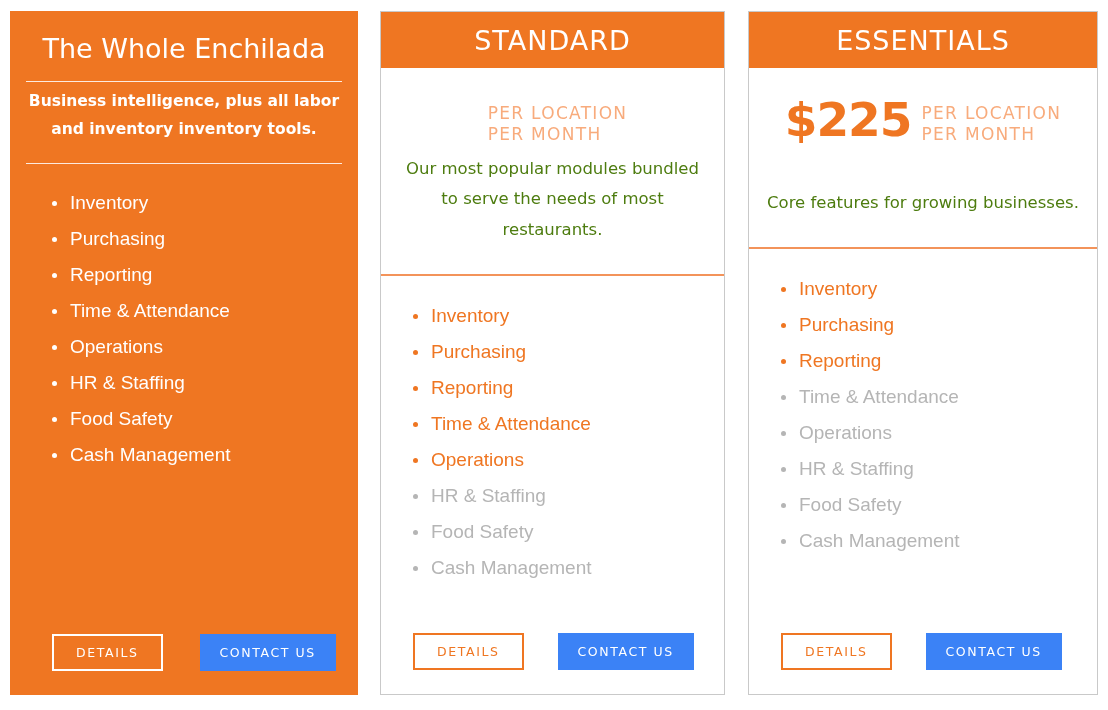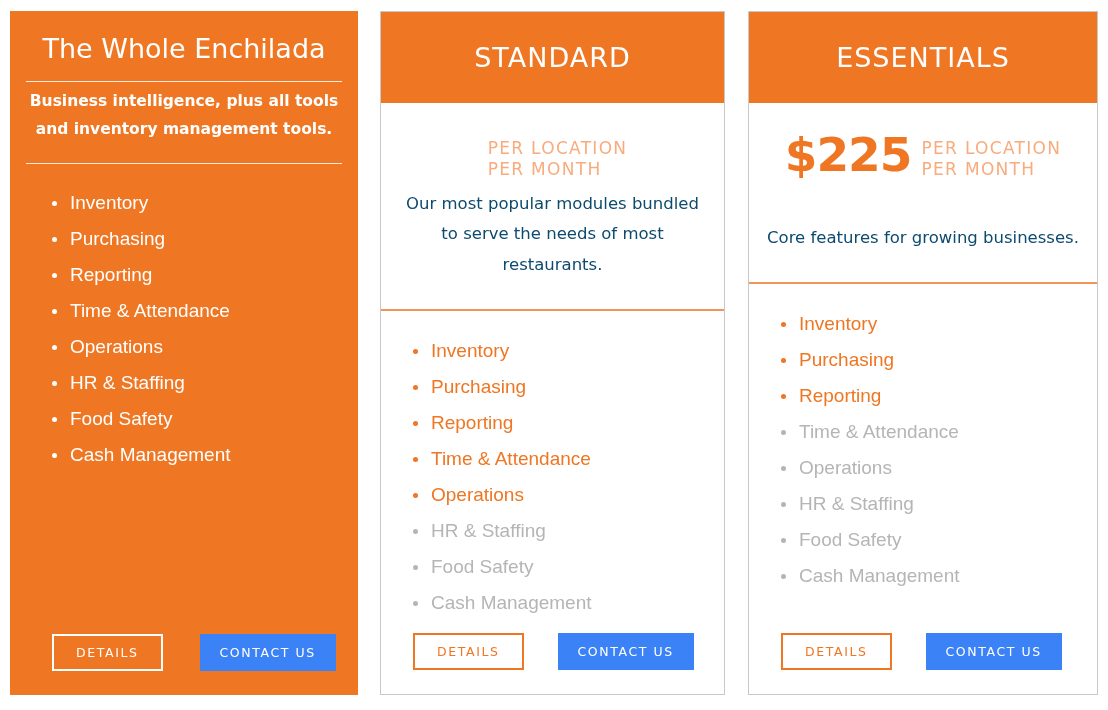--- a/index.html
+++ b/index.html
@@ -61,21 +61,21 @@
   }
   .card--featured .card-header {
     padding: 22px 14px 0 14px;
     font-size: 27px;
     font-weight: 400;
     line-height: 1.2;
     font-family: "DejaVu Sans", sans-serif;
   }
   .card--plain .card-header {
     background: #ef7622;
-    height: 91px;
+    height: 56px;
     display: flex;
     align-items: center;
     justify-content: center;
     font-size: 27px;
     font-weight: 400;
     letter-spacing: 1px;
     font-family: "DejaVu Sans", sans-serif;
   }
 
   
@@ -132,21 +132,21 @@
     font-size: 17px;
     font-weight: 400;
     letter-spacing: 1.3px;
     line-height: 1.25;
     margin-left: 10px;
     margin-top: 7px;
     white-space: pre-line;
     text-align: left;
   }
   .plain-sub {
-    color: #0c4a6e;
+    color: #4d7c0f;
     font-family: "DejaVu Sans", sans-serif;
     font-size: 16.5px;
     font-weight: 400;
     line-height: 1.85;
     text-align: center;
     padding: 8px 18px 0 18px;
   }
   .plain-sub--short {
     padding-top: 42px;
   }
@@ -231,21 +231,21 @@
   .card--plain .btn-contact { margin-left: 34px; }
 </style>
 </head>
 <body>
 
 <div class="pricing-wrap">
 
   <div class="card card--featured">
     <div class="card-header">The Whole Enchilada</div>
     <div class="divider-inset"></div>
-    <div class="featured-sub">Business intelligence, plus all tools and inventory management tools.</div>
+    <div class="featured-sub">Business intelligence, plus all labor and inventory inventory tools.</div>
     <div class="divider-inset" style="margin-top:20px;"></div>
 
     <ul class="features features--featured">
       <li>Inventory</li>
       <li>Purchasing</li>
       <li>Reporting</li>
       <li>Time &amp; Attendance</li>
       <li>Operations</li>
       <li>HR &amp; Staffing</li>
       <li>Food Safety</li>

